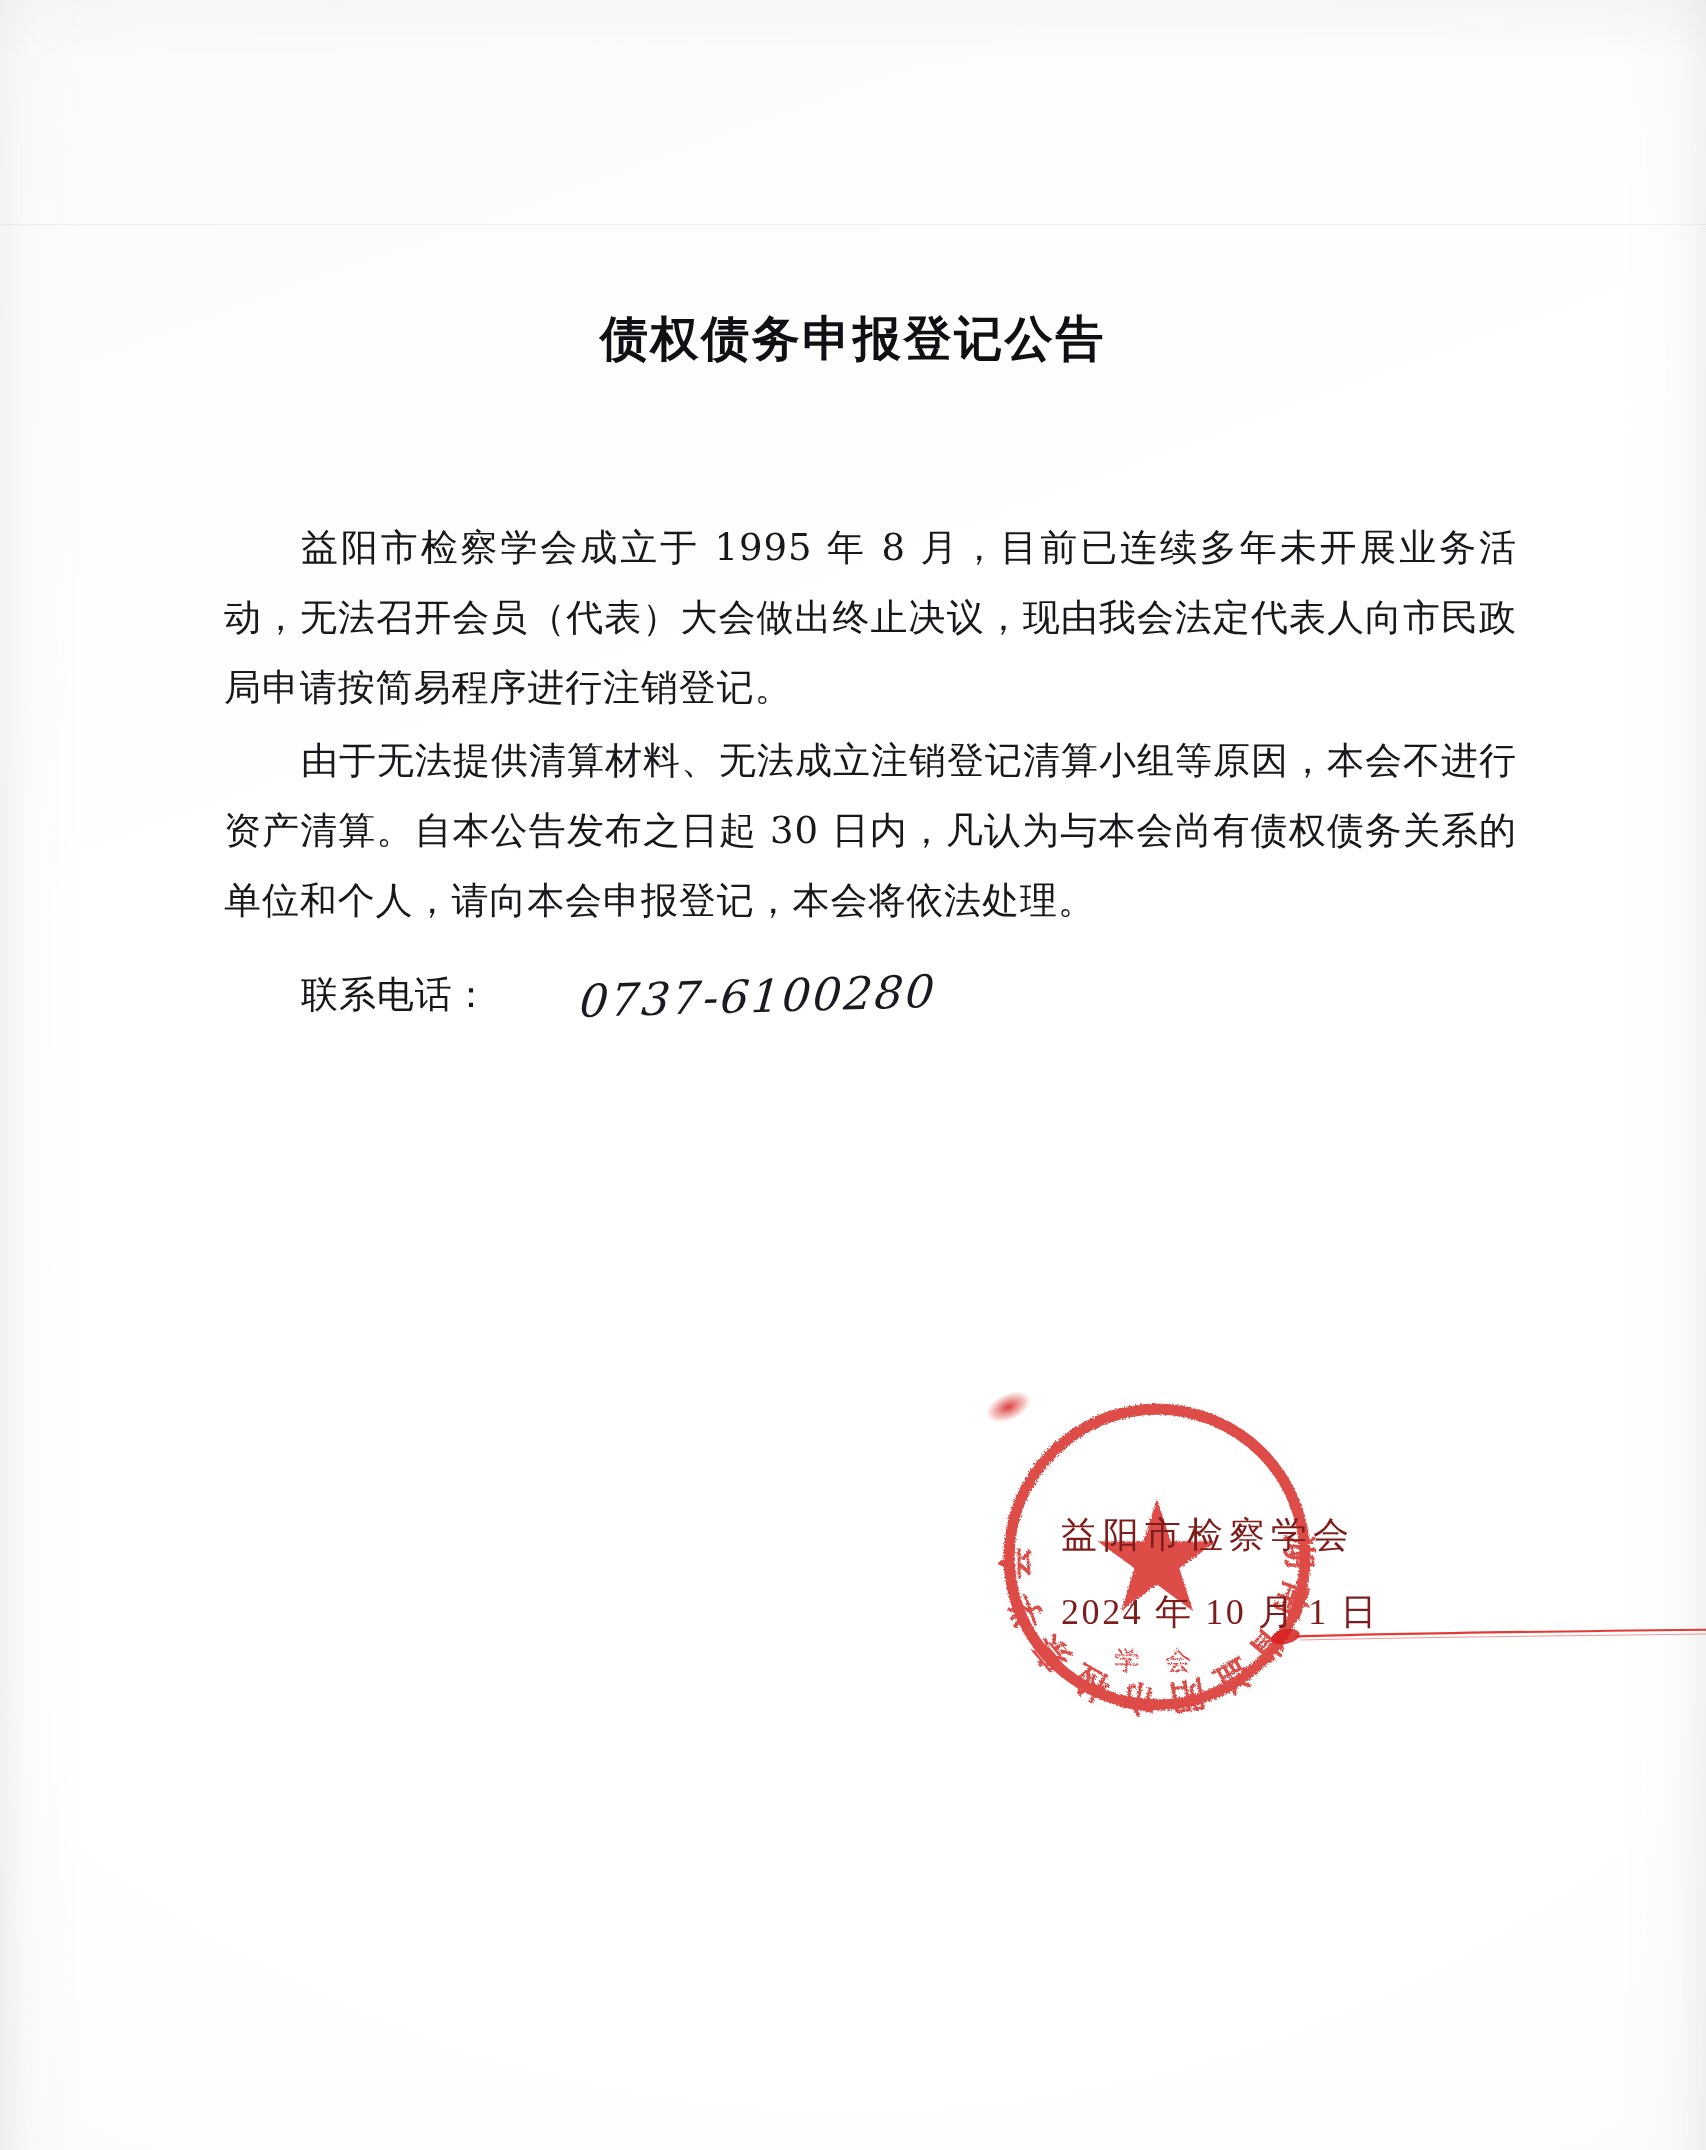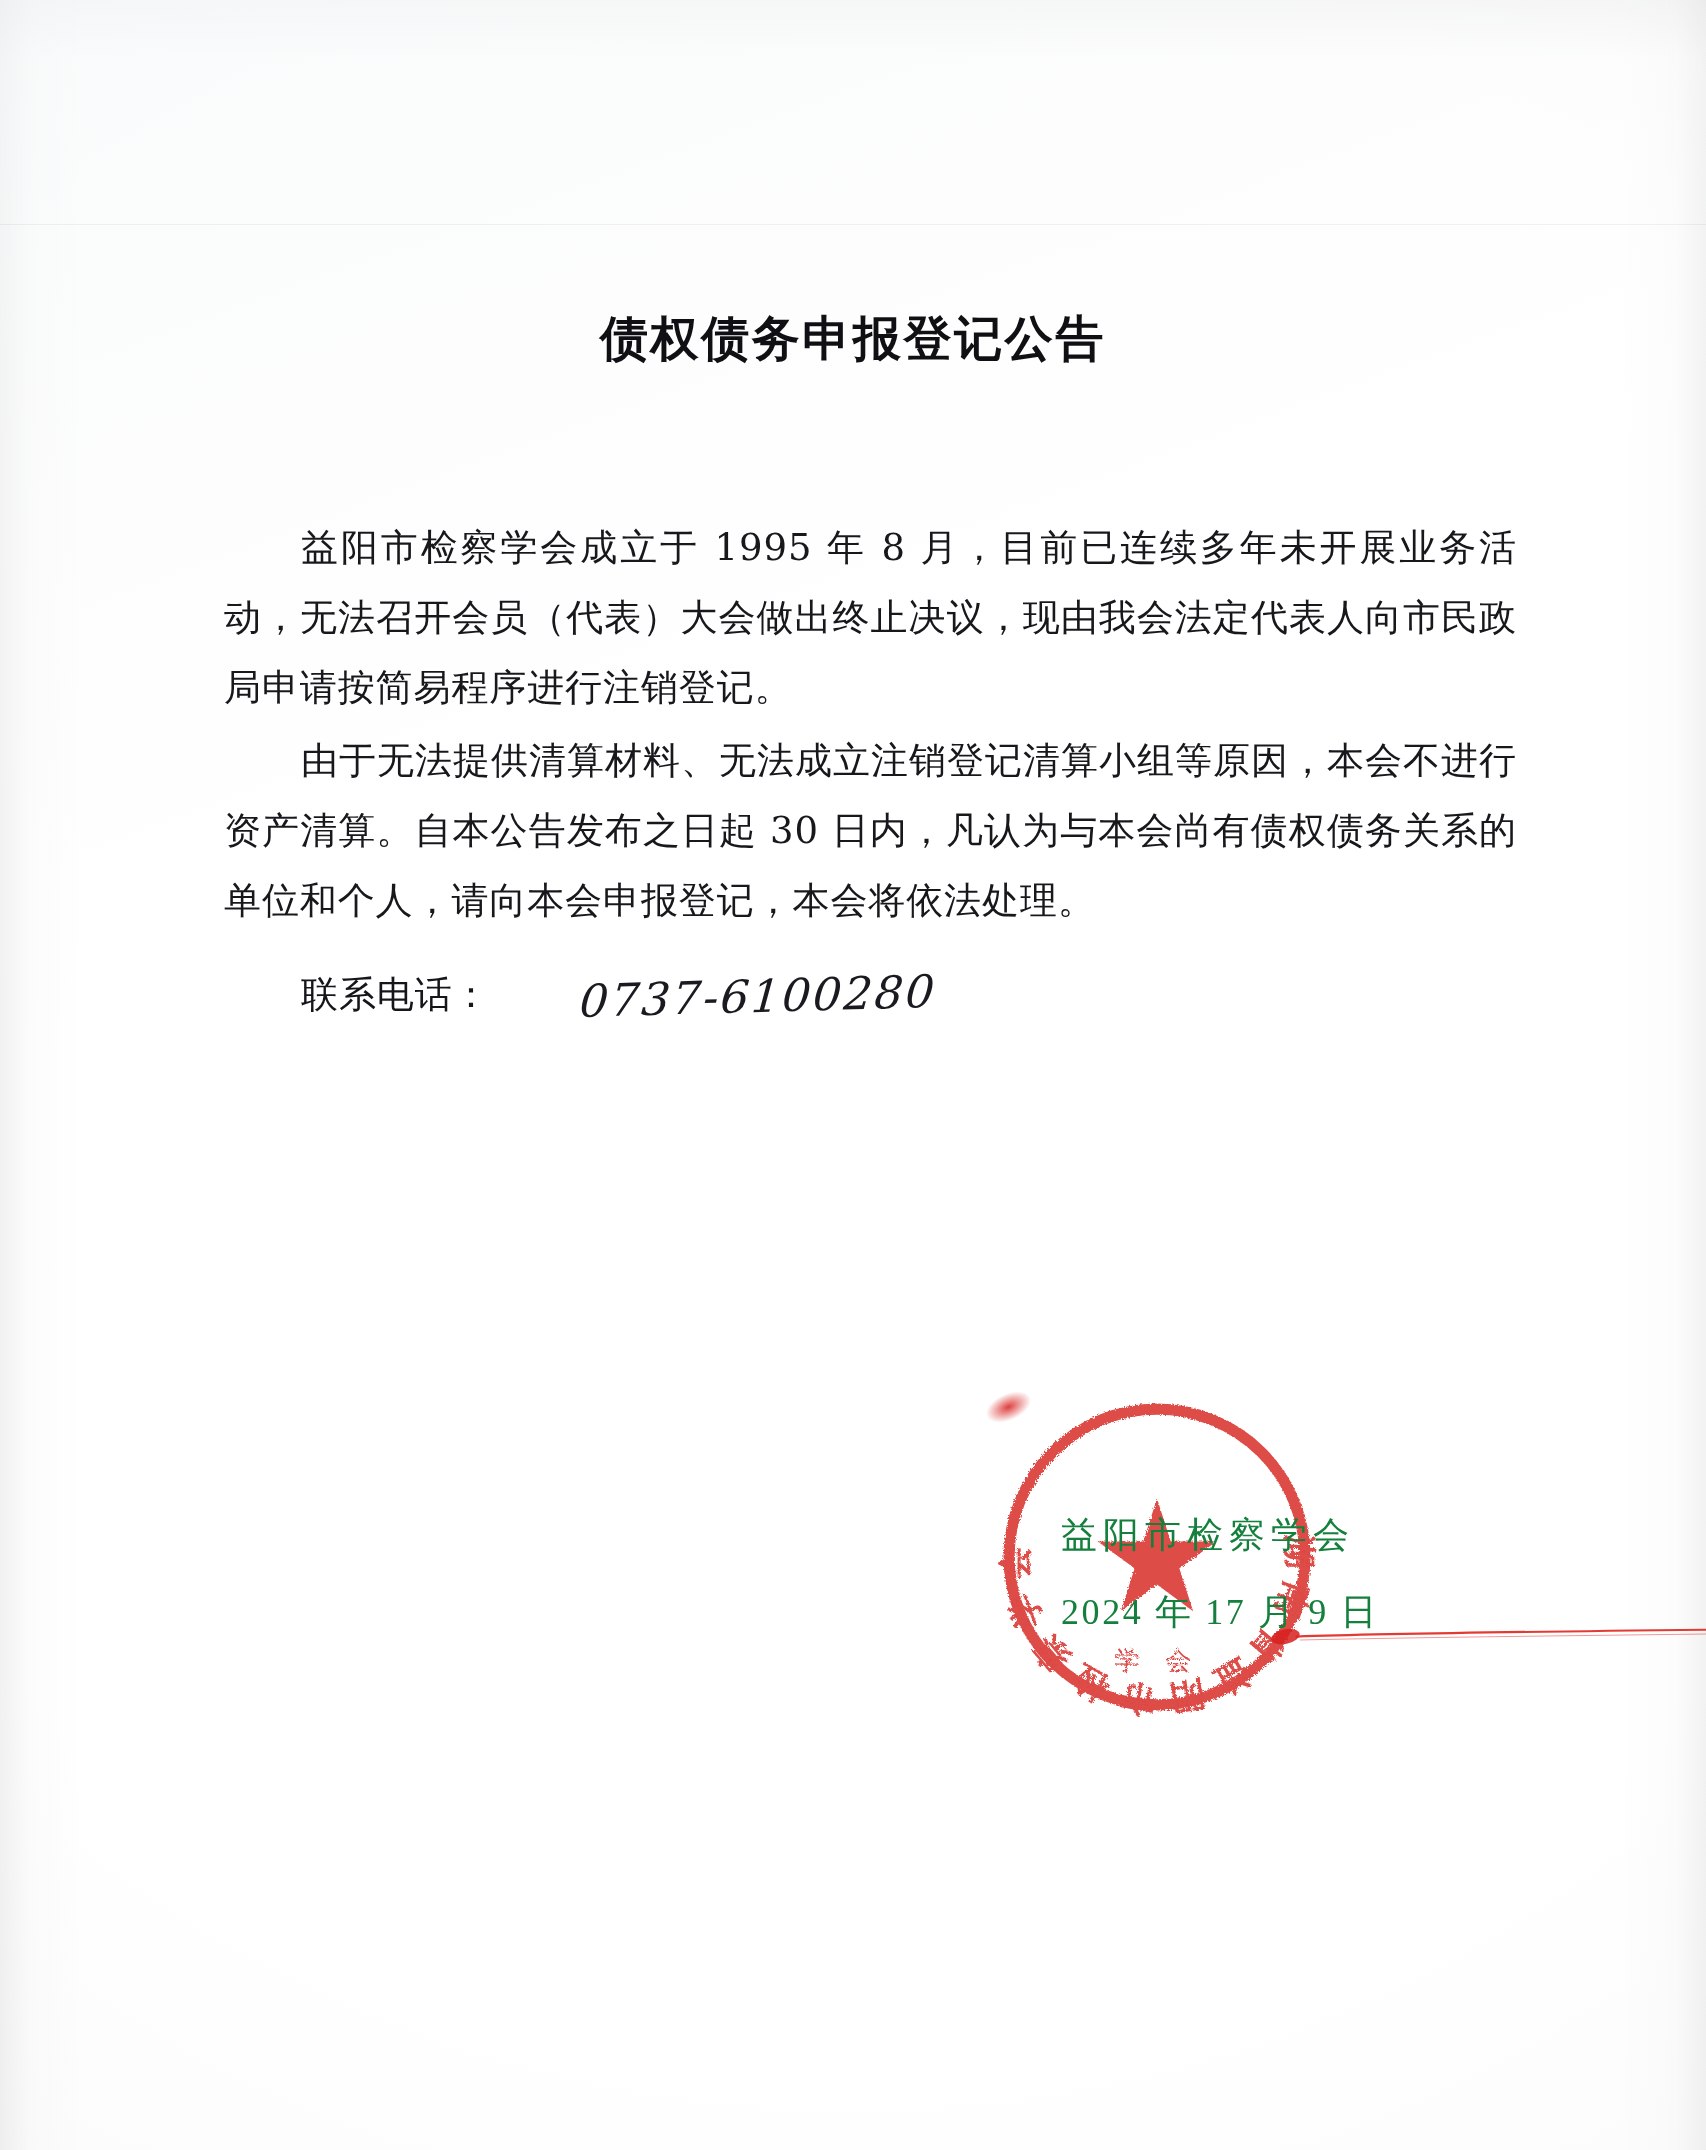--- a/index.html
+++ b/index.html
@@ -97,21 +97,21 @@
 
   
   .signature {
     position: absolute;
     right: 327px;
     top: 1497px;
     text-align: left;
     font-size: 36px;
     line-height: 77px;
     letter-spacing: 6px;
-    color: #15803d;
+    color: #7f1d1d;
     z-index: 4;
   }
   .signature .date { letter-spacing: 2.6px; }
 
   
   .seal {
     position: absolute;
     left: 985px;
     top: 1385px;
     width: 344px;
@@ -200,16 +200,16 @@
   <div class="ink-streak">
     <svg viewBox="0 0 1020 70" xmlns="http://www.w3.org/2000/svg">
       <ellipse cx="36" cy="34" rx="34" ry="17" fill="#d6201e" opacity="0.85" transform="rotate(-12 36 34)"></ellipse>
       <path d="M 60 34 C 300 26, 650 22, 1020 18" stroke="#e0251f" stroke-width="5" fill="none" opacity="0.9"></path>
       <path d="M 70 42 C 340 36, 700 32, 1020 28" stroke="#e0251f" stroke-width="2" fill="none" opacity="0.55"></path>
     </svg>
   </div>
 
   <div class="signature">
     <div>益阳市检察学会</div>
-    <div class="date">2024 年 17 月 9 日</div>
+    <div class="date">2024 年 10 月 1 日</div>
   </div>
 </div>
 
 
 </body></html>

